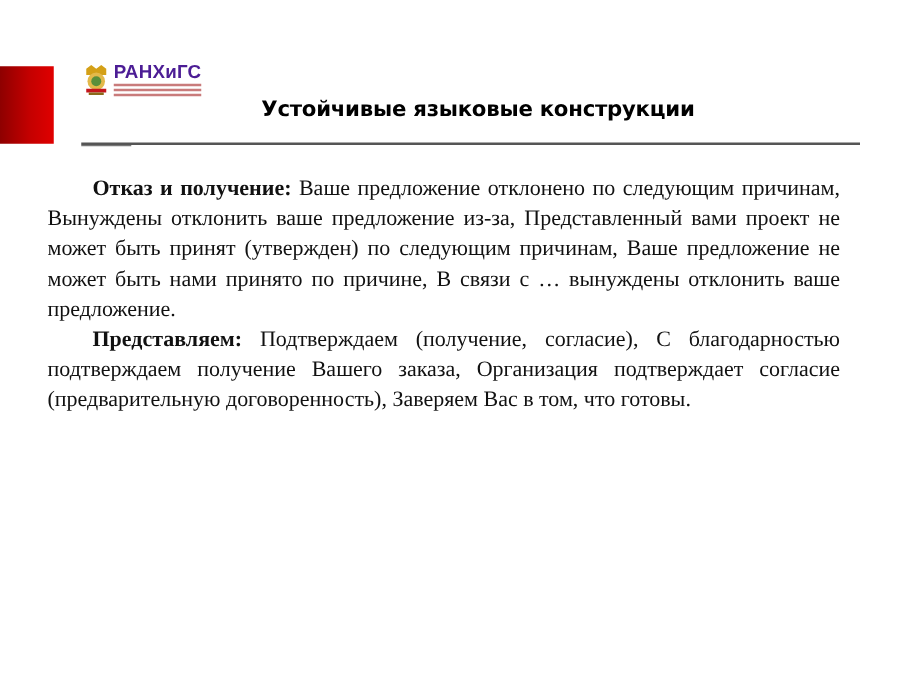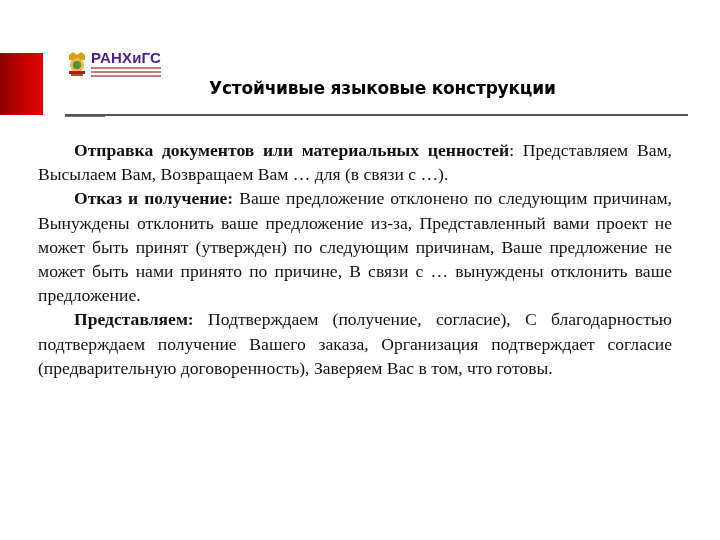--- a/index.html
+++ b/index.html
@@ -58,16 +58,15 @@
       <div></div>
   </div>
 </div>
 
 <div class="title">Устойчивые языковые конструкции</div>
 
 <div class="rule"></div>
 <div class="rule-short"></div>
 
 <div class="content">
-  <p class="para"><b>Отправка документов или материальных ценностей</b><span>:</span><span> Представляем Вам, Высылаем Вам, Возвращаем Вам … для (в связи с …).</span></p>
   <p class="para"><b>Отказ и получение:</b><span> Ваше предложение отклонено по следующим причинам, Вынуждены отклонить ваше предложение из-за, Представленный вами проект не может быть принят (утвержден) по следующим причинам, Ваше предложение не может быть нами принято по причине, В связи с … вынуждены отклонить ваше предложение.</span></p>
   <p class="para"><b>Представляем:</b><span> Подтверждаем (получение, согласие), С благодарностью подтверждаем получение Вашего заказа, Организация подтверждает согласие (предварительную договоренность), Заверяем Вас в том, что готовы.</span></p>
 </div>
 
 </body></html>

